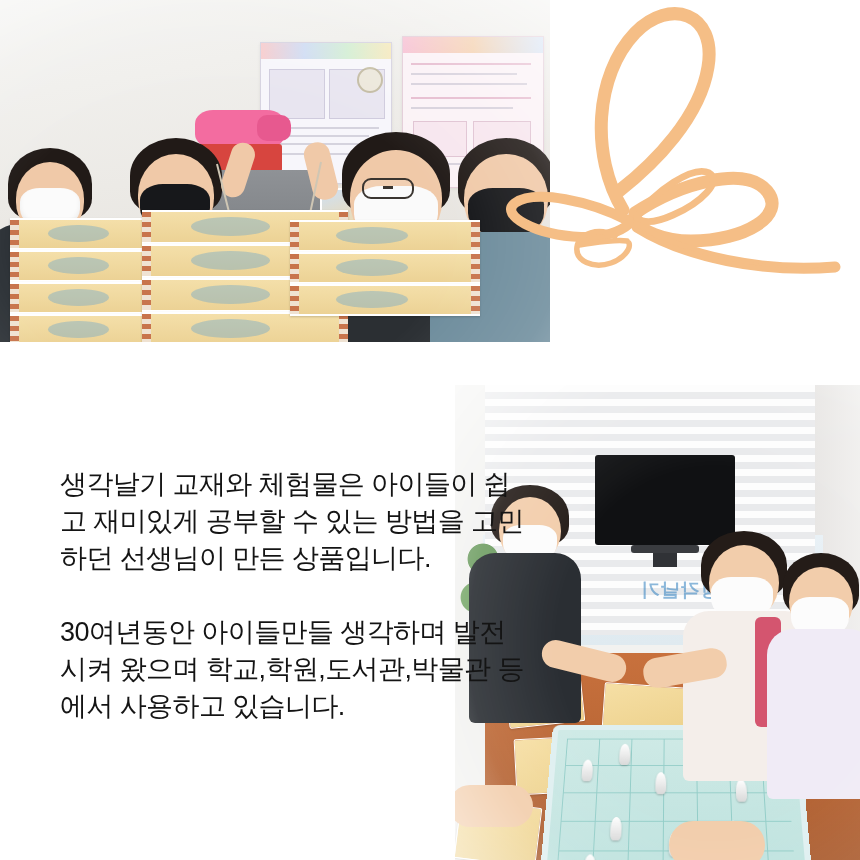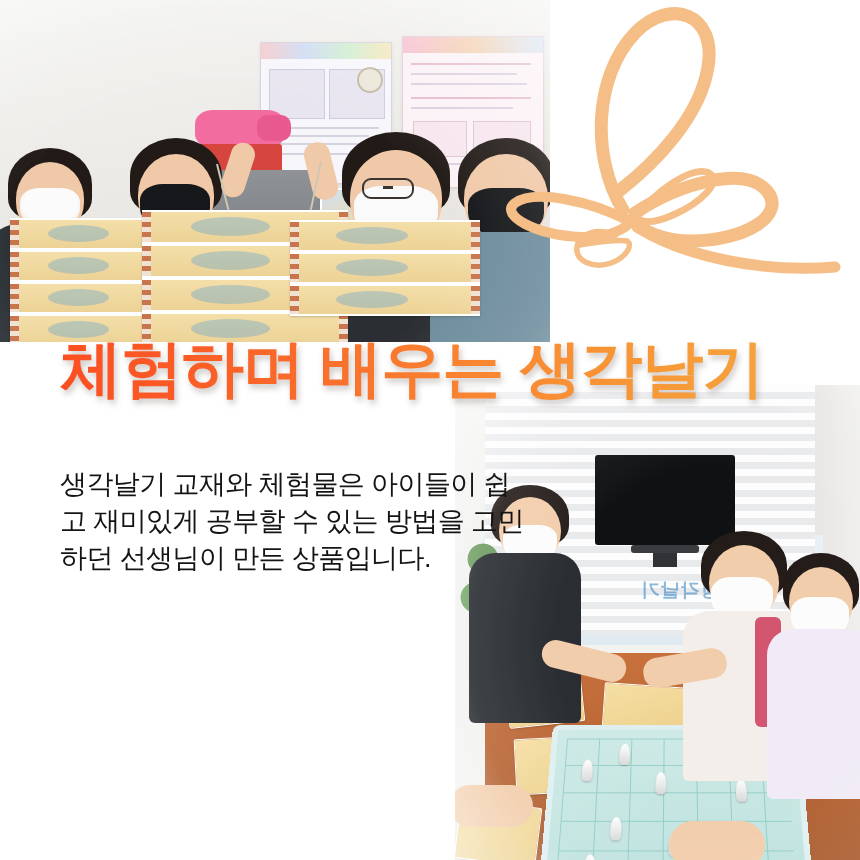--- a/index.html
+++ b/index.html
@@ -491,21 +491,23 @@
       <path d="M120 231 C 104 222, 84 228, 82 242
                C 80 256, 98 264, 116 258
                C 128 254, 136 244, 134 238" stroke-width="5.5"></path>
       <path d="M84 240 C 100 238, 118 234, 132 236" stroke-width="5.5"></path>
 
       <path d="M142 222 C 190 252, 268 268, 340 262" stroke-width="11"></path>
     </g>
     <path d="M142 222 C 190 252, 268 268, 340 262 C 268 264, 192 250, 146 226 Z" fill="#f5be86"></path>
   </svg>
 
-  <h1 id="title">체험하며 배우는 생각날기</h1>
 
   <div id="body-copy">
     <p class="para">생각날기 교재와 체험물은 아이들이 쉽
 고 재미있게 공부할 수 있는 방법을 고민
 하던 선생님이 만든 상품입니다.</p>
+    <p class="para">30여년동안 아이들만들 생각하며 발전
+시켜 왔으며 학교,학원,도서관,박물관 등
+에서 사용하고 있습니다.</p>
   </div>
 
 </div>
 
 </body></html>

